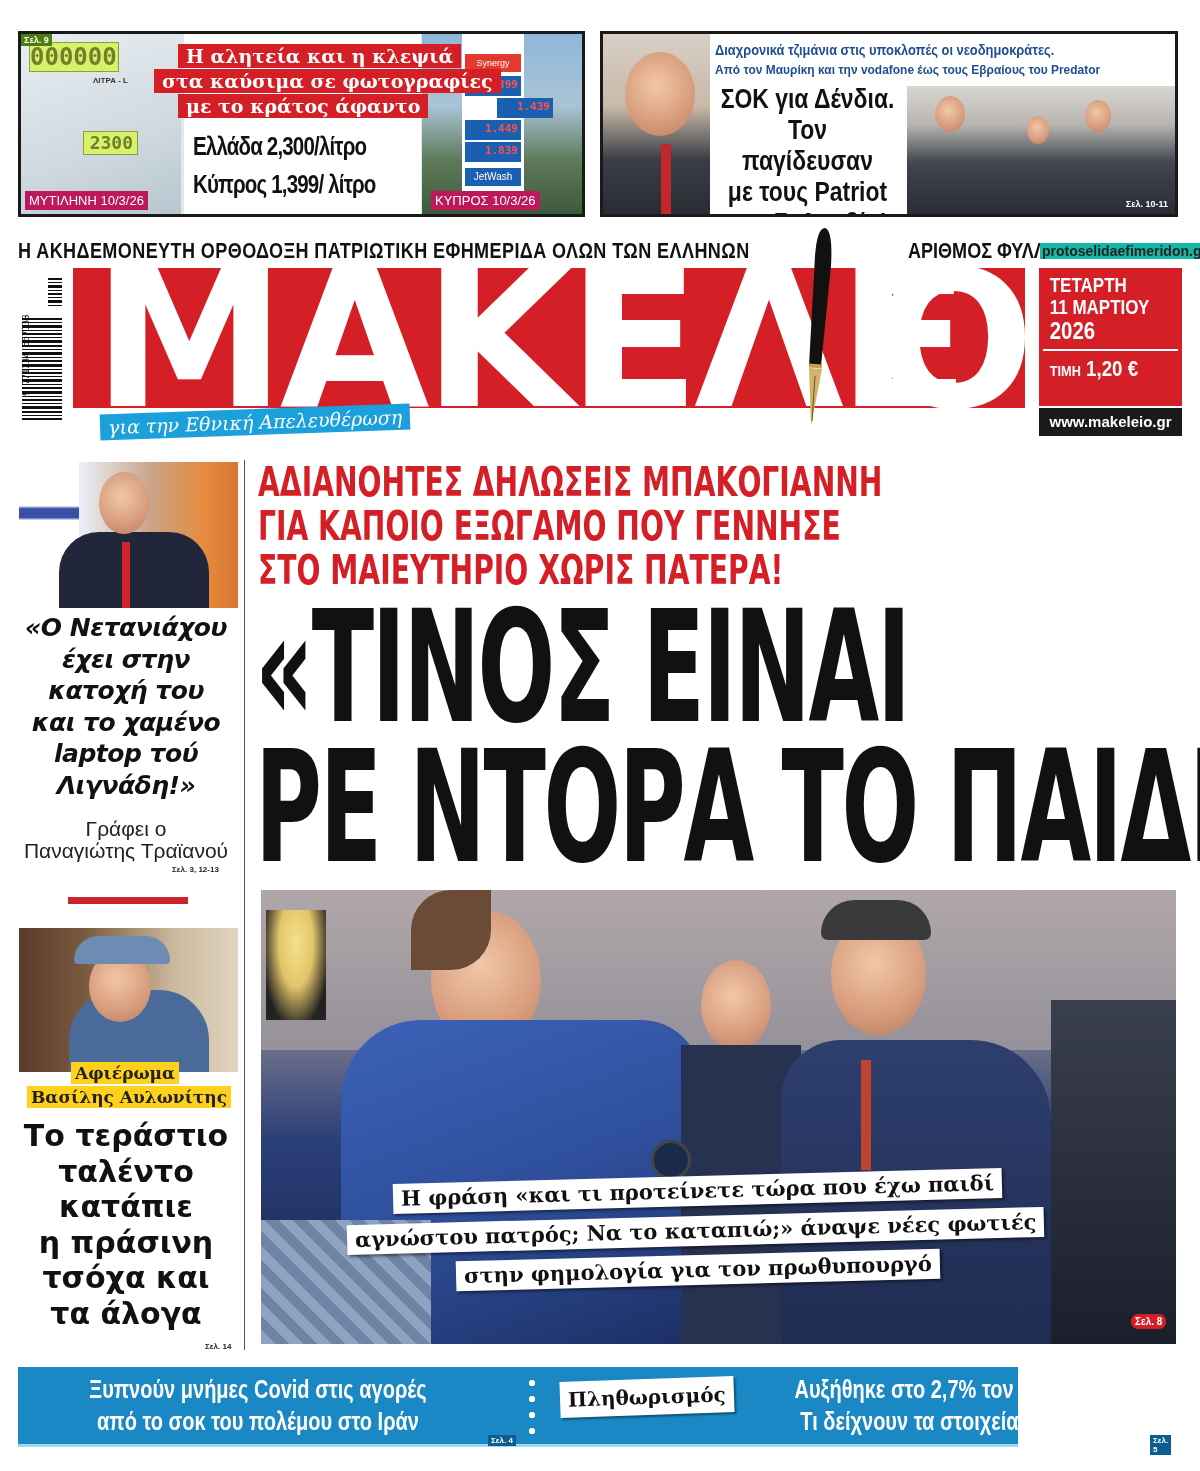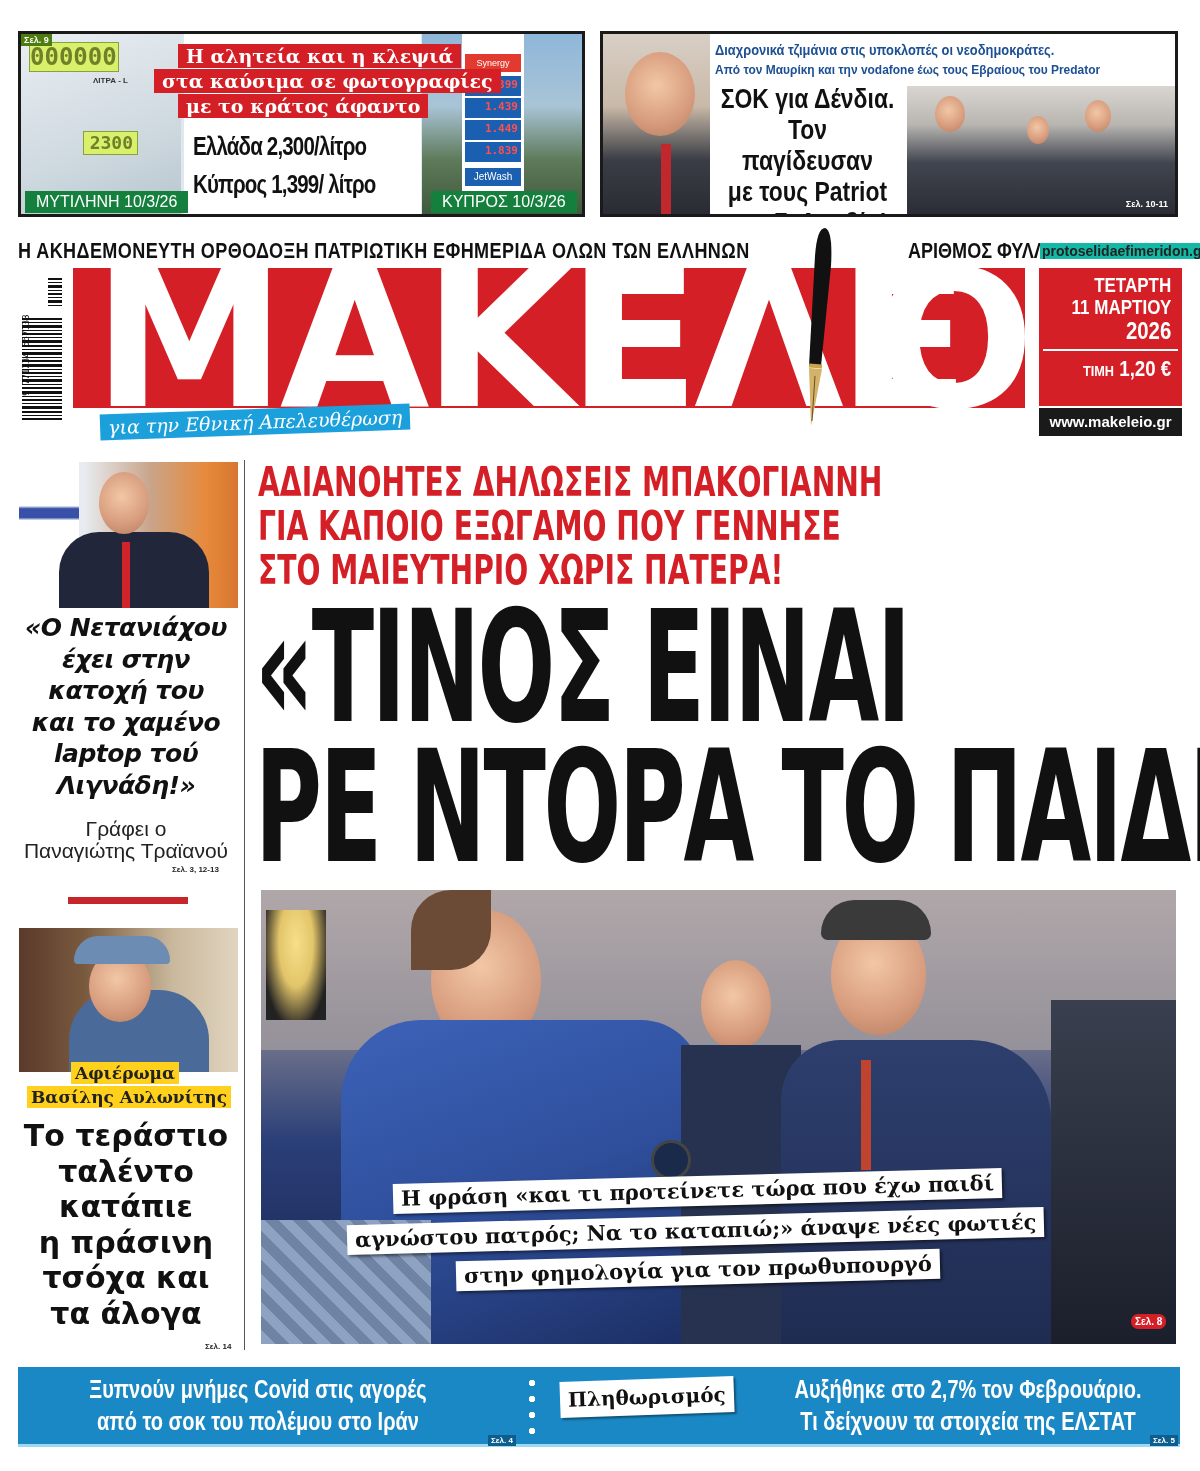--- a/index.html
+++ b/index.html
@@ -20,21 +20,21 @@
     background: linear-gradient(180deg, #8fb7d9 0%, #a9c4d6 40%, #5e7a5a 70%, #3e5a3c 100%); }
   .price-sign { position: absolute; left: 40px; top: 0; width: 62px; height: 175px; background: #fff; }
   .price-row { position: absolute; left: 3px; width: 56px; height: 20px; background: #1b5fb0; }
   .price-row span { position: absolute; right: 3px; top: 2px; color: #ff5050; font-family: "DejaVu Sans Mono", monospace; font-size: 11px; font-weight: 700; }
 
   .red-label { position: absolute; background: #d41f26; color: #fff; font-family: "DejaVu Serif", serif; font-weight: 700;
     font-size: 19px; line-height: 22px; padding: 1px 8px; white-space: nowrap; }
   .white-box { position: absolute; background: #fff; }
   .price-line { position: absolute; font-family: "Liberation Sans", sans-serif; font-weight: 700; font-size: 25px;
     letter-spacing: -1px; color: #111; transform: scaleX(0.82); transform-origin: left center; white-space: nowrap; }
-  .place-tag { position: absolute; background: #15803d; color: #fff; font-size: 16px; padding: 2px 11px; white-space: nowrap; font-family: "Liberation Sans", sans-serif; }
+  .place-tag { position: absolute; background: #be185d; color: #fff; font-size: 13px; padding: 2px 4px; white-space: nowrap; font-family: "Liberation Sans", sans-serif; }
   .sel-tag { position: absolute; background: #4d7c0f; color: #fff; font-size: 9px; font-weight: 700; padding: 1px 3px; font-family: "Liberation Sans", sans-serif; }
 
   .photo-man { position: absolute; background: linear-gradient(180deg, #d8cfc5 0%, #c9b9a8 40%, #3a3d45 70%, #2a2c33 100%); }
   .face { position: absolute; border-radius: 50%; background: radial-gradient(circle at 45% 40%, #f2c7a6 0%, #d69b7c 60%, #b57c60 100%); }
   .blue-head { position: absolute; color: #1c4f93; font-weight: 700; font-size: 14px; line-height: 17px; white-space: nowrap;
     transform: scaleX(0.92); transform-origin: left center; }
   .blue-head.small { font-size: 13px; }
   .dendias-text { position: absolute; font-weight: 700; font-size: 27px; line-height: 31px; text-align: center; color: #111;
     transform: scaleX(0.85); transform-origin: center top; }
   .photo-group { position: absolute; background: linear-gradient(180deg, #d9d6d2 0%, #b9b6b2 30%, #41454f 60%, #2a2d35 100%); }
@@ -46,21 +46,21 @@
     transform: scaleX(0.82); transform-origin: left center; }
   .watermark { position: absolute; left: 1040px; top: 243px; font-size: 14px; font-weight: 700; color: #222; background: #14b8a6; padding: 0 2px; }
   .masthead { position: absolute; left: 73px; top: 268px; width: 952px; height: 140px; background: #d41f26; overflow: hidden; }
   .mast-letters { position: absolute; left: 20px; top: -12px; color: #fff; font-weight: 900; font-size: 190px; line-height: 170px;
     letter-spacing: -6px; white-space: nowrap; transform: scaleX(1.02); transform-origin: left top; font-family: "DejaVu Sans", sans-serif; }
   .mast-o { position: absolute; left: 800px; top: -12px; color: #fff; font-weight: 900; font-size: 190px; line-height: 170px; font-family: "DejaVu Sans", sans-serif; }
   .pen { position: absolute; left: 795px; top: 226px; width: 40px; height: 210px; }
   .subtitle { position: absolute; left: 100px; top: 409px; background: #1ba0dc; color: #fff; font-family: "DejaVu Serif", serif; font-style: italic;
     font-size: 19px; padding: 2px 8px; transform: rotate(-2deg); white-space: nowrap; }
   .barcode { position: absolute; left: 18px; top: 278px; width: 48px; height: 160px; }
-  .date-box { position: absolute; left: 1039px; top: 268px; width: 143px; height: 138px; background: #d41f26; color: #fff; text-align: right; font-weight: 700; }
+  .date-box { position: absolute; left: 1039px; top: 268px; width: 143px; height: 138px; background: #d41f26; color: #fff; text-align: left; font-weight: 700; }
   .date-box .d1 { font-size: 20px; line-height: 22px; margin-top: 6px; transform: scaleX(0.85); }
   .date-box .d2 { font-size: 20px; line-height: 22px; transform: scaleX(0.85); }
   .date-box .d3 { font-size: 24px; line-height: 26px; transform: scaleX(0.85); }
   .date-box .rule { height: 2px; background: #fff; margin: 5px 4px; }
   .date-box .price { font-size: 22px; line-height: 26px; transform: scaleX(0.85); }
   .date-box .price small { font-size: 15px; }
   .site-box { position: absolute; left: 1039px; top: 408px; width: 143px; height: 28px; background: #1a1a1a; color: #fff; font-weight: 700; font-size: 15px; text-align: center; line-height: 28px; }
 
   
   .col-divider { position: absolute; left: 244px; top: 460px; width: 1px; height: 890px; background: #555; }
@@ -86,21 +86,21 @@
   .main-head div { transform: scaleX(0.59); transform-origin: left top; }
 
   
   .main-photo { position: absolute; left: 261px; top: 890px; width: 915px; height: 454px; overflow: hidden;
     background: linear-gradient(180deg, #a9a2a6 0%, #8a8792 25%, #2b3f78 55%, #1f2f60 80%, #0a0f22 100%); }
   .caption-strip { position: absolute; background: #fff; color: #111; font-family: "DejaVu Serif", serif; font-weight: 700; font-size: 21px; line-height: 30px;
     padding: 0 8px; white-space: nowrap; transform: rotate(-1.5deg); box-shadow: 2px 2px 3px rgba(0,0,0,0.5); }
   .sel-red { position: absolute; background: #d41f26; color: #fff; font-size: 10px; font-weight: 700; padding: 2px 4px; }
 
   
-  .bottom-banner { position: absolute; left: 18px; top: 1367px; width: 1162px; height: 80px; background: #1a88c4; border-bottom: 3px solid #9fd8f2; }
+  .bottom-banner { position: absolute; left: 18px; top: 1367px; width: 1000px; height: 80px; background: #1a88c4; border-bottom: 3px solid #9fd8f2; }
   .bb-text { position: absolute; color: #fff; font-weight: 700; font-size: 25px; line-height: 33px; text-align: center; white-space: nowrap;
     transform: scaleX(0.8); }
   .bb-dots { position: absolute; left: 510px; top: 8px; width: 8px; height: 64px;
     background: radial-gradient(circle, #fff 3px, transparent 3.5px) 0 0/8px 16px repeat-y; }
   .bb-tag { position: absolute; left: 542px; top: 12px; background: #fff; color: #111; font-family: "DejaVu Serif", serif; font-weight: 700; font-size: 20px;
     padding: 6px 8px; transform: rotate(-2deg); box-shadow: 2px 2px 2px rgba(0,0,0,0.4); }
   .bb-sel { position: absolute; background: #0d5e8f; color: #fff; font-size: 8px; font-weight: 700; padding: 1px 3px; }
 </style>
 </head>
 <body>
@@ -112,21 +112,21 @@
     <div class="lcd" style="left:62px;top:97px;width:55px;height:24px;font-size:18px;line-height:22px;">2300</div>
   </div>
   <div class="sel-tag" style="left:0;top:0;">Σελ. 9</div>
 
   <div class="pump-right">
     <div class="price-sign">
       <div class="abs" style="left:3px;top:20px;width:56px;height:18px;background:#e23a2e;color:#fff;font-size:9px;text-align:center;line-height:18px;">Synergy</div>
       <div class="price-row" style="top:42px;">
           <span>1.399</span>
         </div>
-      <div class="price-row" style="top:64px;">
+      <div class="price-row" style="top:64px;margin-left:32px;">
           <span>1.439</span>
         </div>
       <div class="price-row" style="top:86px;">
           <span>1.449</span>
         </div>
       <div class="price-row" style="top:108px;">
           <span>1.839</span>
         </div>
       <div class="abs" style="left:3px;top:134px;width:56px;height:18px;background:#1b5fb0;color:#fff;font-size:10px;text-align:center;line-height:18px;">JetWash</div>
       <div class="abs" style="left:6px;top:156px;font-size:10px;color:#1b5fb0;font-weight:700;">Mobil</div>

